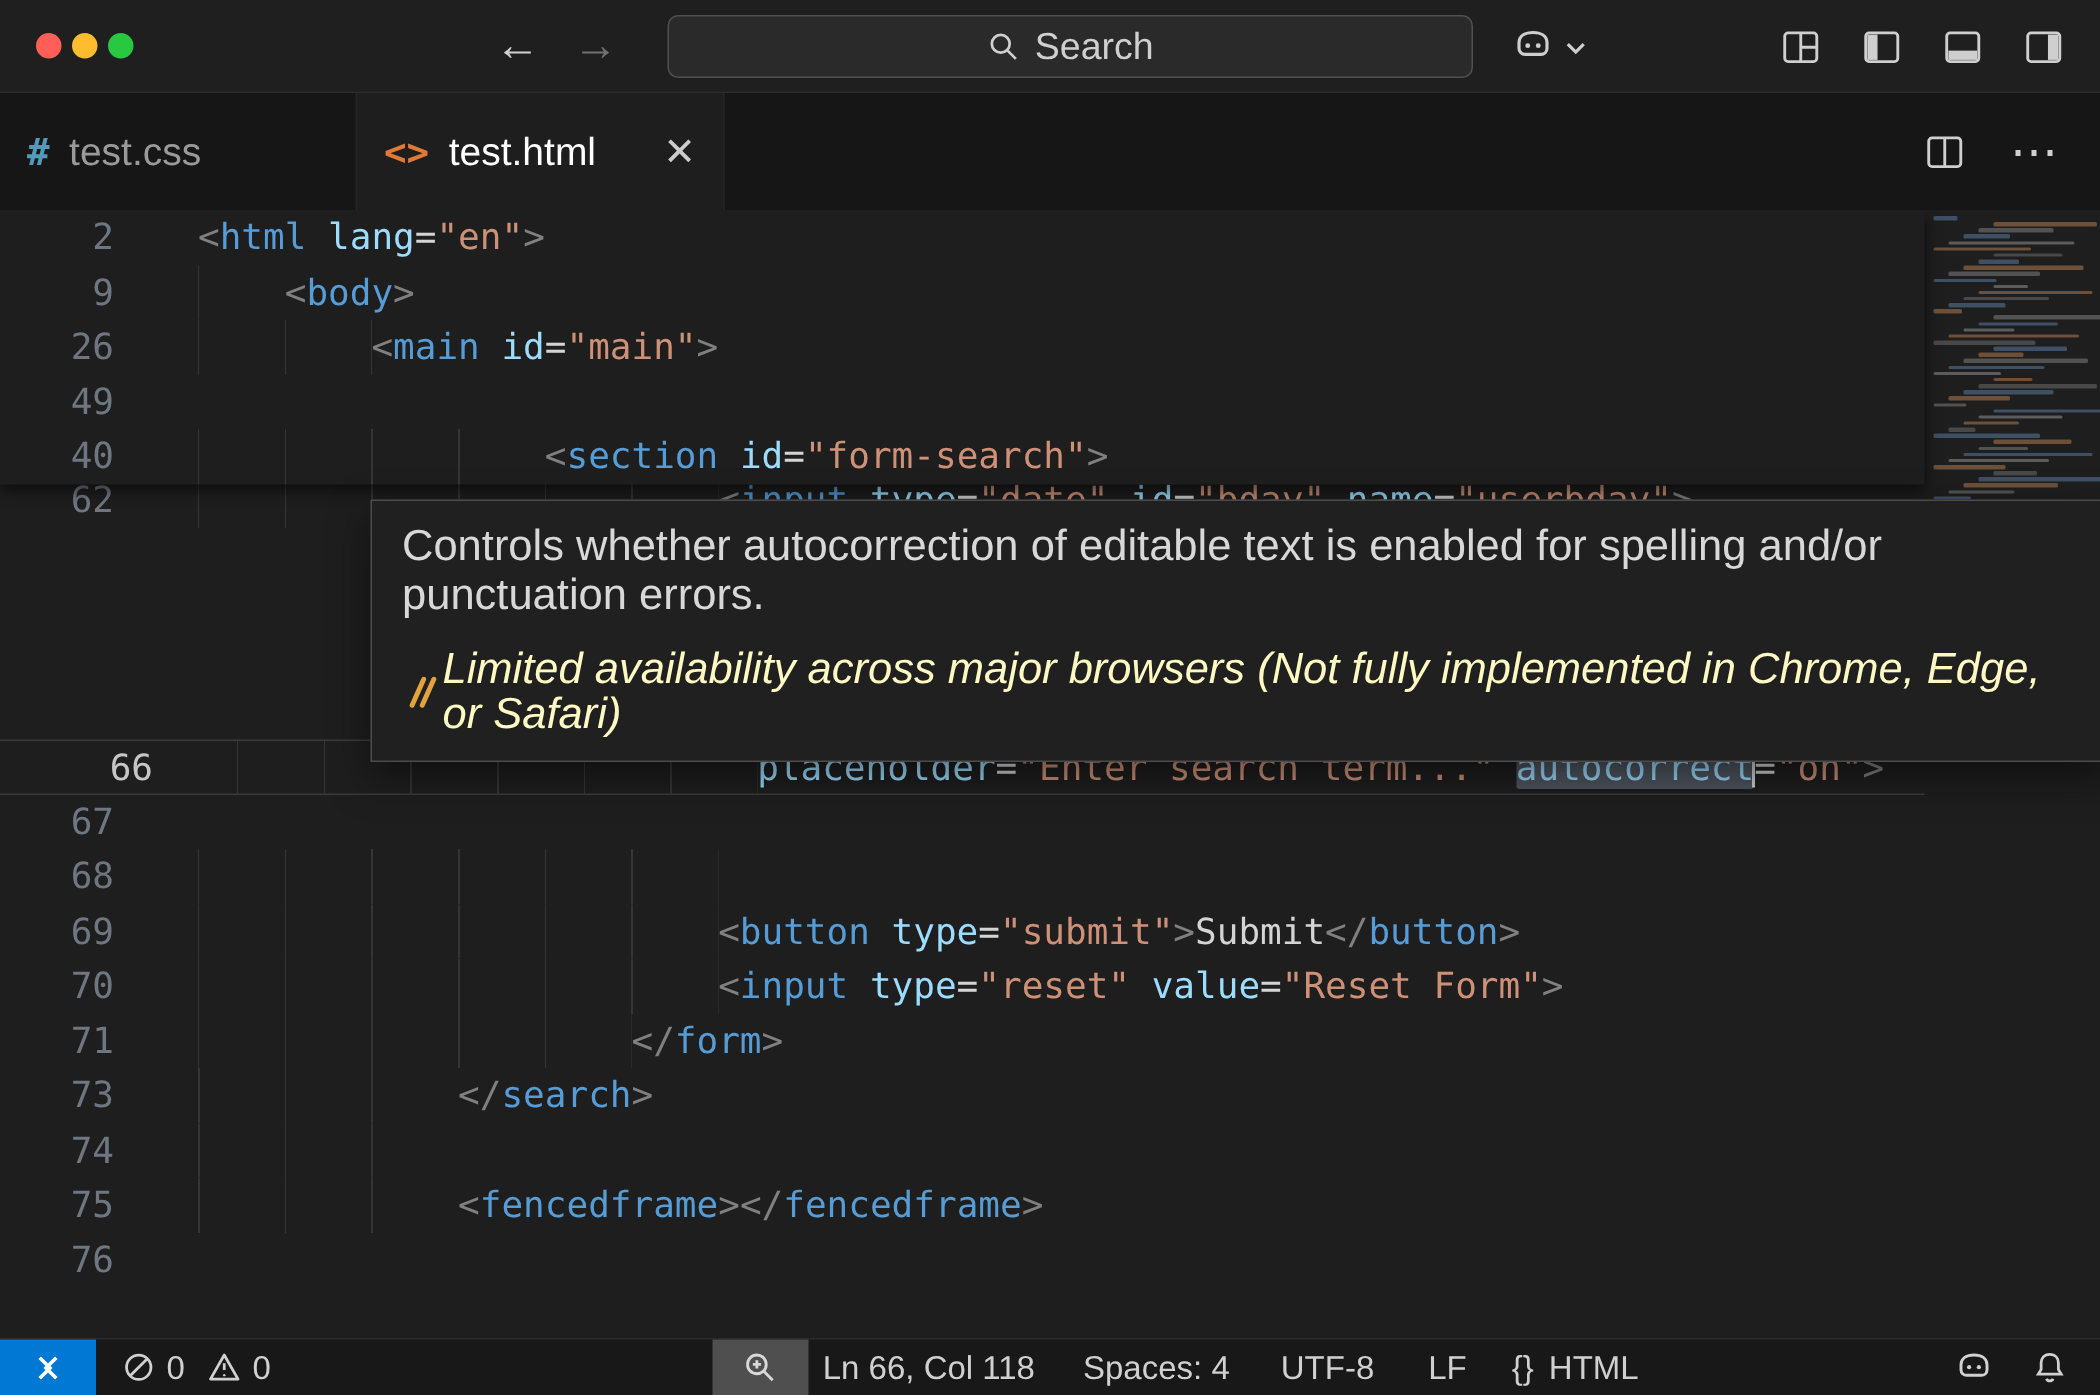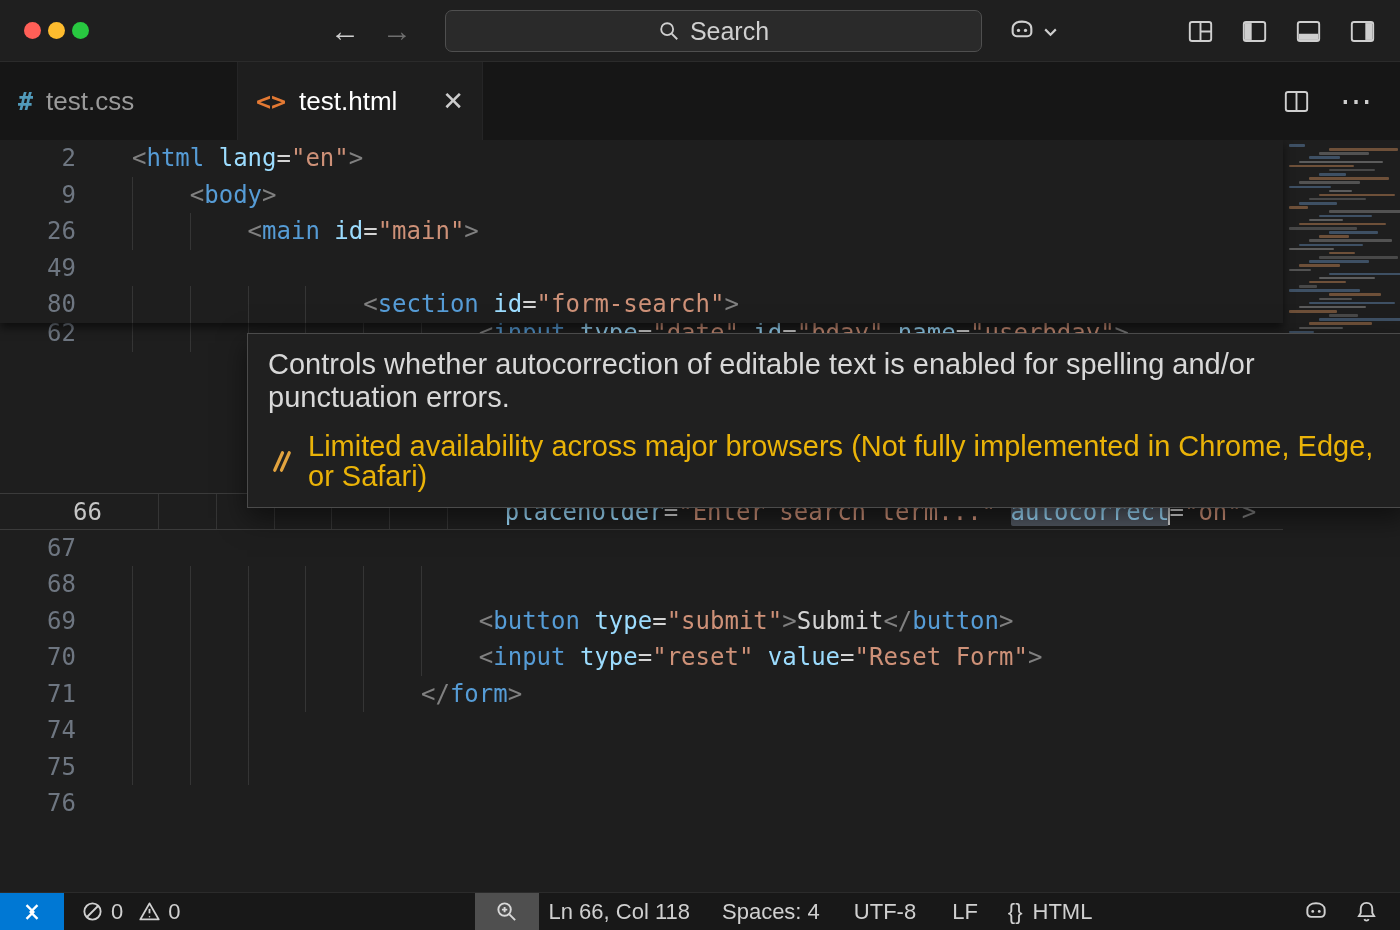--- a/index.html
+++ b/index.html
@@ -48,22 +48,22 @@
 
   .sticky { position:absolute; left:0; top:0; right:117px; background:#1e1e1e; z-index:3;
     box-shadow:0 5px 9px rgba(0,0,0,.55); }
   .sliver { position:absolute; left:0; top:175px; right:117px; z-index:1; }
   .lines  { position:absolute; left:0; top:353px; right:117px; z-index:1; }
 
   .hover { position:absolute; left:215px; top:193px; width:1160px; z-index:5;
     background:#202020; border:1px solid #4b4b4b; box-shadow:0 10px 26px rgba(0,0,0,.5);
     padding:14px 20px 16px; color:#d8d8d8; font-size:29px;margin-left:32px; }
   .hover .h1 { line-height:33px; }
-  .hover .h2 { margin-top:17px; display:flex; align-items:center; gap:13px;
-    color:#eab308; line-height:30px; }
+  .hover .h2 { margin-top:17px; display:flex; align-items:center; 
+    font-style:italic; color:#fef9c3; line-height:30px; }
   .hover .h3 { margin-top:17px; color:#4daafc; line-height:30px; }
 
   .minimap { position:absolute; right:0; top:0; width:117px; height:100%; z-index:2; }
   .mbar { position:absolute; height:2.5px; opacity:.55; border-radius:1px; }
   .mslider { position:absolute; right:3px; top:281px; width:12px; height:68px;
     background:rgba(121,121,121,.32); z-index:4; }
 
   
   .status { height:38px; background:#181818; border-top:1px solid #2b2b2b;
     display:flex; align-items:center; font-size:22px; color:#d0d0d0; }
@@ -231,21 +231,21 @@
         <span class="cw"><span class="guides" style="width: 4ch;"></span><span class="txt"><span class="sg-w">    </span><span class="sg-p">&lt;</span><span class="sg-t">body</span><span class="sg-p">&gt;</span></span></span>
       </div>
       <div class="crow">
         <span class="ln">26</span>
         <span class="cw"><span class="guides" style="width: 8ch;"></span><span class="txt"><span class="sg-w">        </span><span class="sg-p">&lt;</span><span class="sg-t">main</span><span class="sg-w"> </span><span class="sg-a">id</span><span class="sg-x">=</span><span class="sg-s">"main"</span><span class="sg-p">&gt;</span></span></span>
       </div>
       <div class="crow">
         <span class="ln">49</span>
       </div>
       <div class="crow">
-        <span class="ln">80</span>
+        <span class="ln">40</span>
         <span class="cw"><span class="guides" style="width: 16ch;"></span><span class="txt"><span class="sg-w">                </span><span class="sg-p">&lt;</span><span class="sg-t">section</span><span class="sg-w"> </span><span class="sg-a">id</span><span class="sg-x">=</span><span class="sg-s">"form-search"</span><span class="sg-p">&gt;</span></span></span>
       </div>
     </div>
 
   <div class="lines">
       <div class="crow current">
         <span class="ln">66</span>
         <span class="cw"><span class="guides" style="width: 24ch;"></span><span class="txt"><span class="sg-w">                        </span><span class="sg-a">placeholder</span><span class="sg-x">=</span><span class="sg-s">"Enter search term..."</span><span class="sg-w"> </span><span class="sg-ahl">autocorrect</span><span class="sg-cu"></span><span class="sg-x">=</span><span class="sg-s">"on"</span><span class="sg-p">&gt;</span></span></span>
       </div>
       <div class="crow">
@@ -261,26 +261,30 @@
       </div>
       <div class="crow">
         <span class="ln">70</span>
         <span class="cw"><span class="guides" style="width: 24ch;"></span><span class="txt"><span class="sg-w">                        </span><span class="sg-p">&lt;</span><span class="sg-t">input</span><span class="sg-w"> </span><span class="sg-a">type</span><span class="sg-x">=</span><span class="sg-s">"reset"</span><span class="sg-w"> </span><span class="sg-a">value</span><span class="sg-x">=</span><span class="sg-s">"Reset Form"</span><span class="sg-p">&gt;</span></span></span>
       </div>
       <div class="crow">
         <span class="ln">71</span>
         <span class="cw"><span class="guides" style="width: 20ch;"></span><span class="txt"><span class="sg-w">                    </span><span class="sg-p">&lt;/</span><span class="sg-t">form</span><span class="sg-p">&gt;</span></span></span>
       </div>
       <div class="crow">
+        <span class="ln">73</span>
+        <span class="cw"><span class="guides" style="width: 12ch;"></span><span class="txt"><span class="sg-w">            </span><span class="sg-p">&lt;/</span><span class="sg-t">search</span><span class="sg-p">&gt;</span></span></span>
+      </div>
+      <div class="crow">
         <span class="ln">74</span>
         <span class="cw"><span class="guides" style="width: 12ch;"></span><span class="txt"></span></span>
       </div>
       <div class="crow">
         <span class="ln">75</span>
-        <span class="cw"><span class="guides" style="width: 12ch;"></span></span>
+        <span class="cw"><span class="guides" style="width: 12ch;"></span><span class="txt"><span class="sg-w">            </span><span class="sg-p">&lt;</span><span class="sg-t">fencedframe</span><span class="sg-p">&gt;</span><span class="sg-p">&lt;/</span><span class="sg-t">fencedframe</span><span class="sg-p">&gt;</span></span></span>
       </div>
       <div class="crow">
         <span class="ln">76</span>
         <span class="cw"><span class="guides" style="width: 0ch;"></span><span class="txt"></span></span>
       </div>
     </div>
 
   <div class="hover">
     <div class="h1">Controls whether autocorrection of editable text is enabled for spelling and/or punctuation errors.</div>
     <div class="h2">

